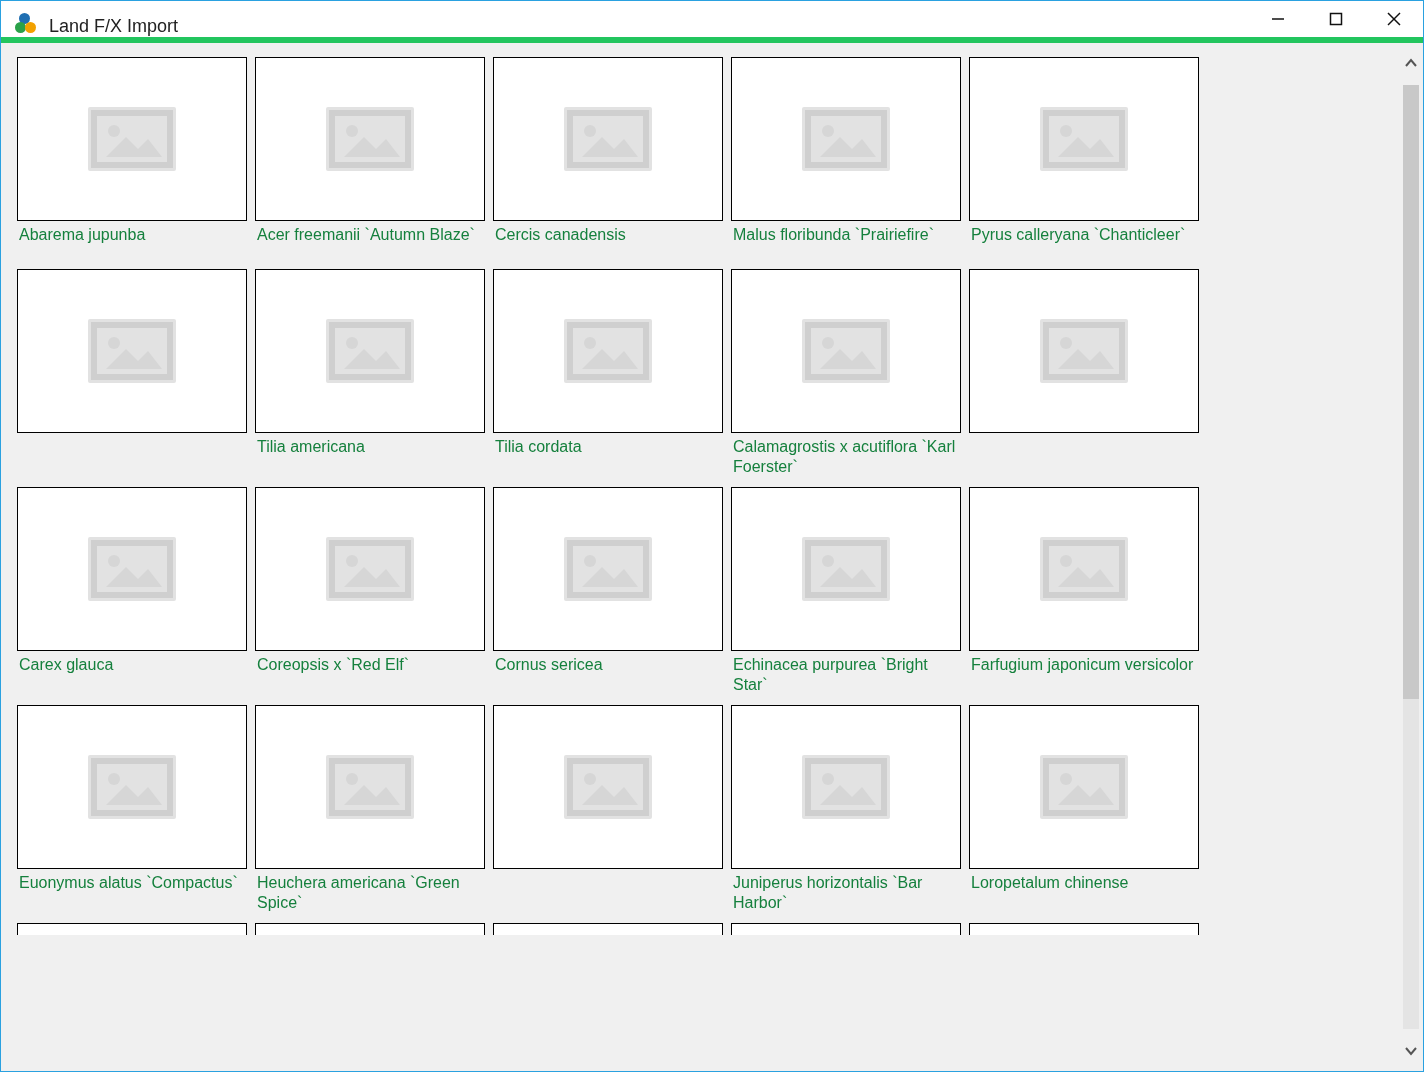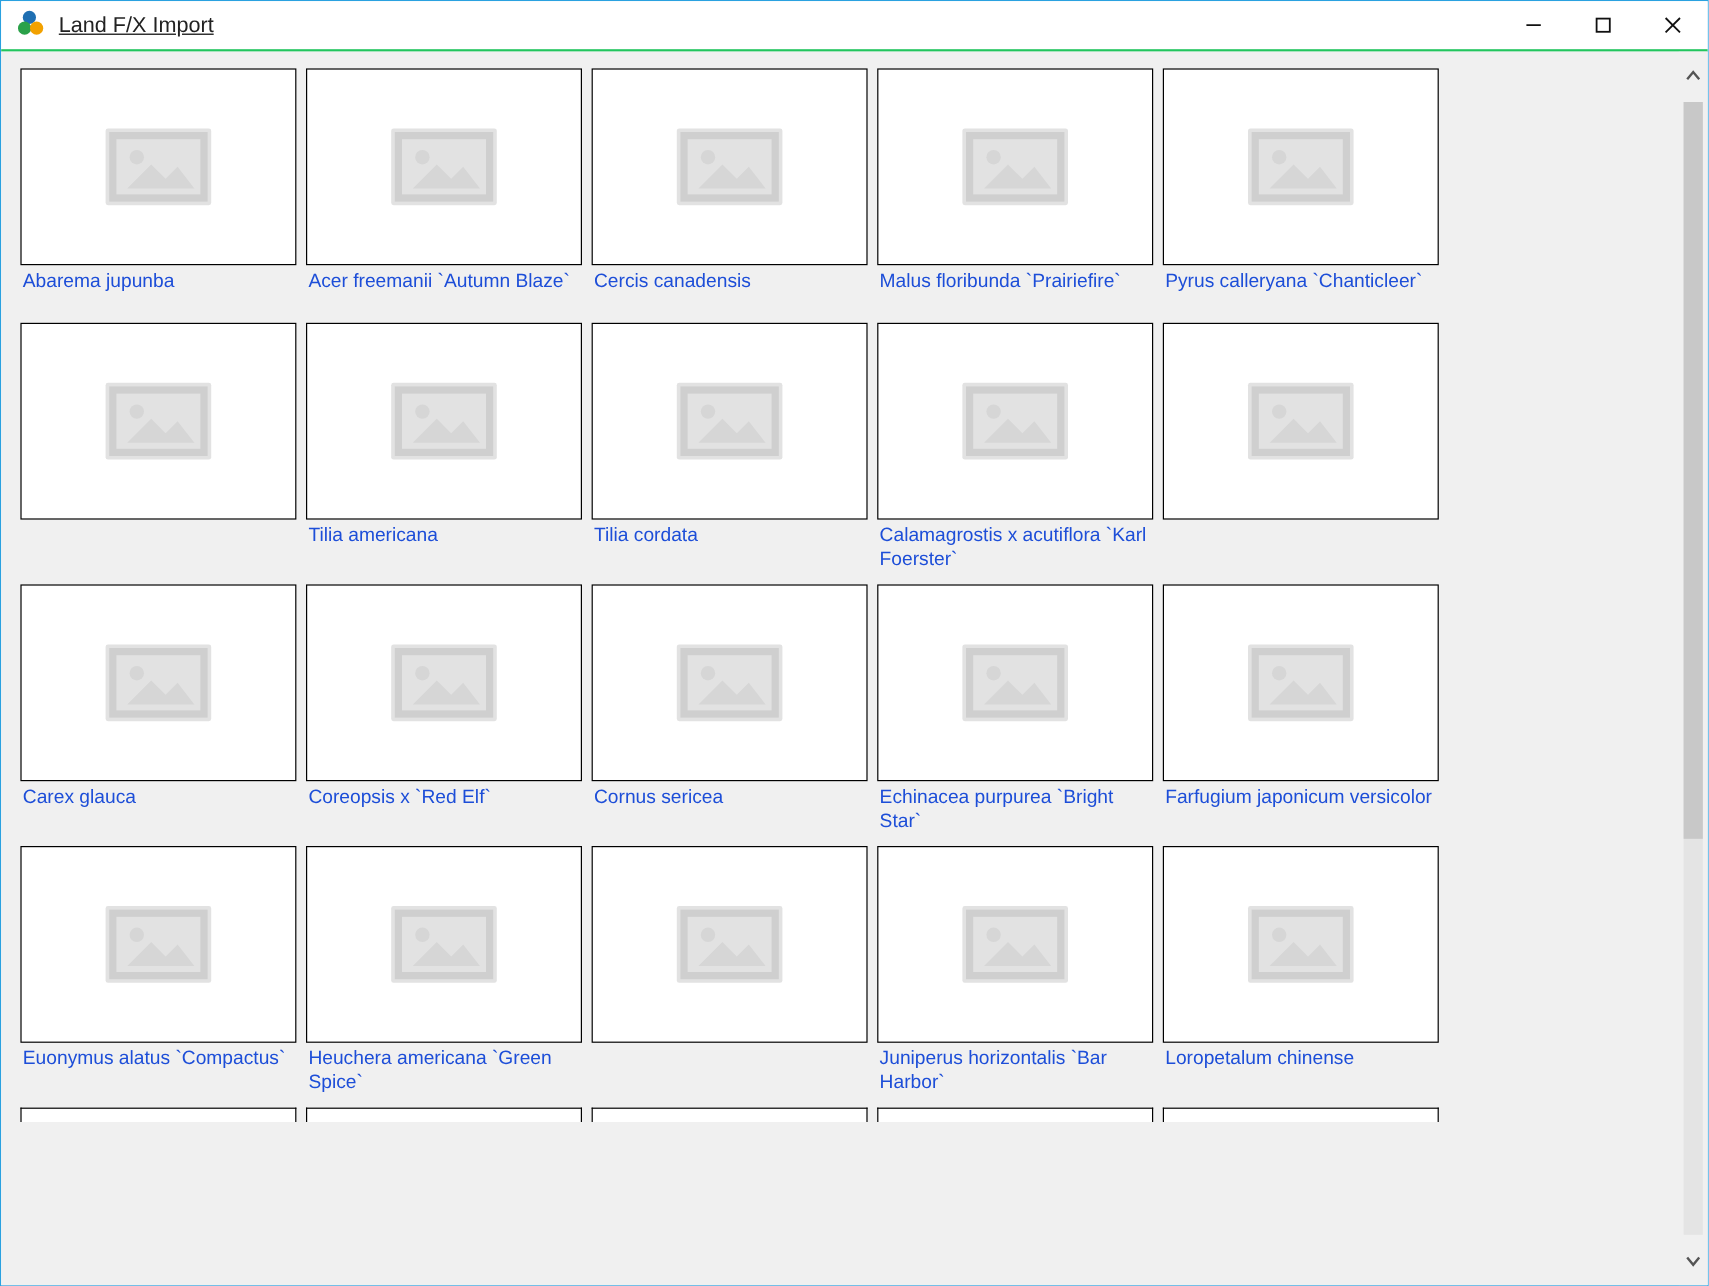--- a/index.html
+++ b/index.html
@@ -14,24 +14,23 @@
   .window {
     width: 1424px; height: 1072px;
     border: 1px solid #2aa1e0;
     display: flex;
     flex-direction: column;
     position: relative;
   }
   .titlebar {
     height: 42px;
     display: flex;
-    align-items: center;
+    align-items: flex-end;
     background: #fff;
-    border-bottom: 2px solid #22c55e;
-    text-decoration: underline;
+    border-bottom: 6px solid #22c55e;
   }
   .titlebar .app-icon {
     width: 24px; height: 24px;
     margin: 0 10px 0 14px;
     position: relative;
   }
   .app-icon .c { position: absolute; width: 11px; height: 11px; border-radius: 50%; }
   .app-icon .c1 { background:#1f6fb2; left:4px; top:0; }
   .app-icon .c2 { background:#2aa149; left:0; top:9px; }
   .app-icon .c3 { background:#f2a100; left:10px; top:9px; }
@@ -79,21 +78,21 @@
   .thumb {
     width: 230px;
     height: 164px;
     background: #fff;
     border: 1px solid #000;
     display: flex;
     align-items: center;
     justify-content: center;
   }
   .caption {
-    color: #1d4ed8;
+    color: #15803d;
     font-size: 16px;
     line-height: 1.25;
     padding: 4px 2px 6px 2px;
     min-height: 44px;
     word-wrap: break-word;
   }
   .thumb svg { display:block; }
 
   .scrollbar {
     width: 24px;

